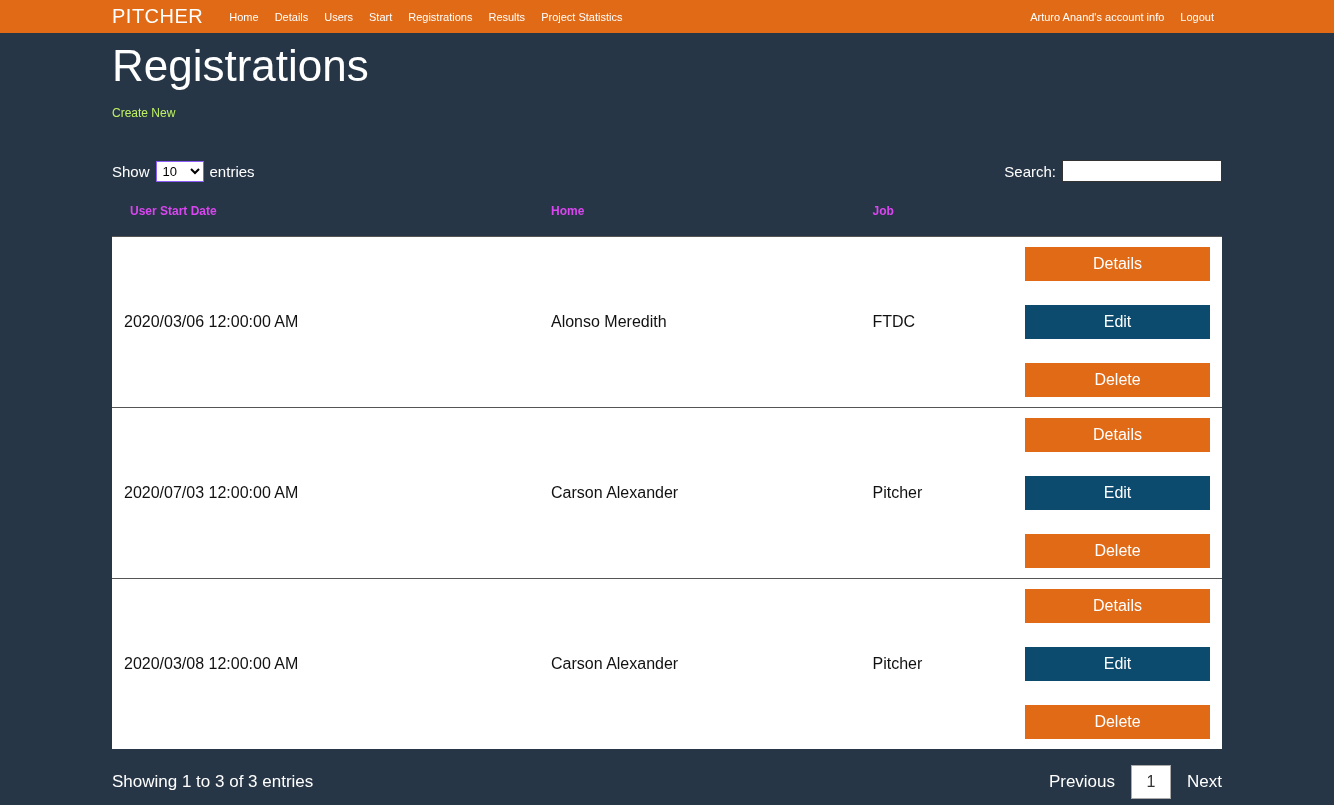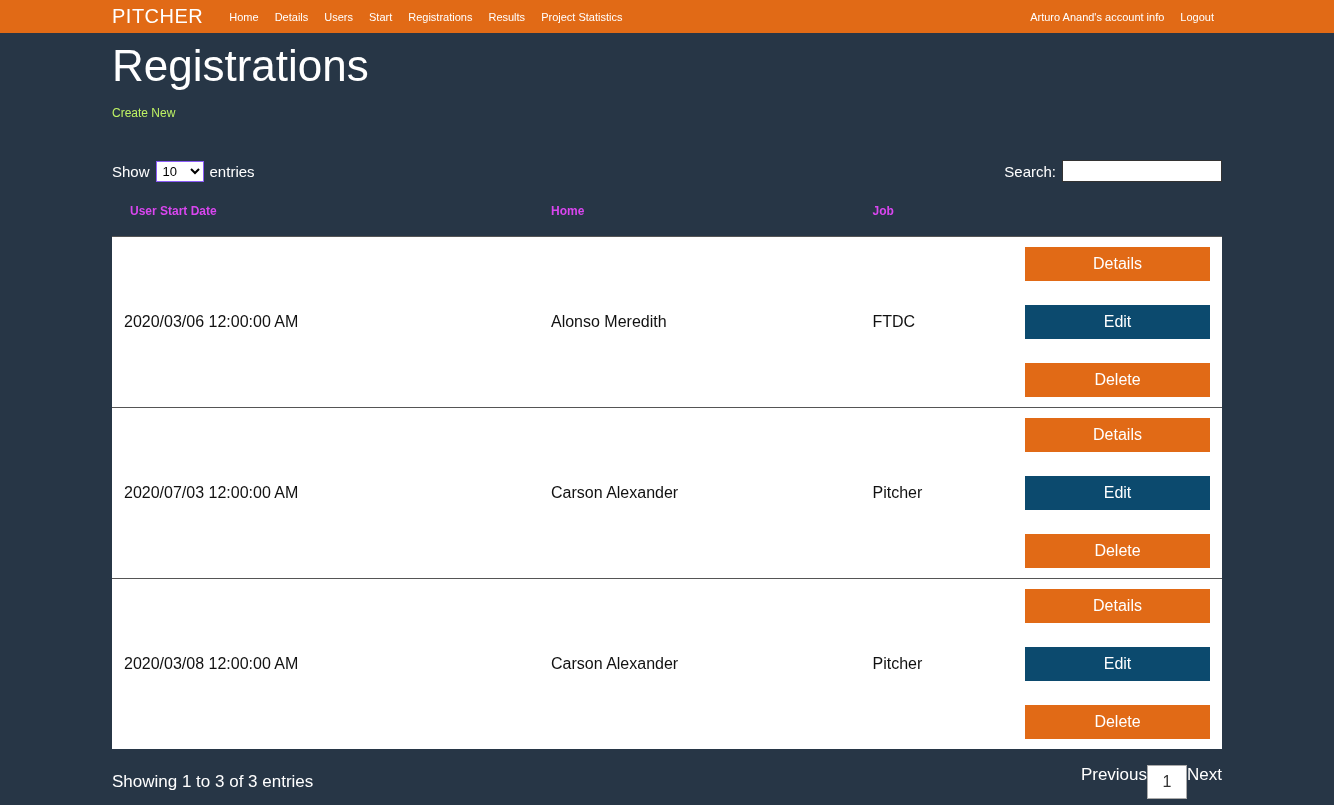--- a/index.html
+++ b/index.html
@@ -132,21 +132,22 @@
     .table-controls-bottom {
       display: flex;
       justify-content: space-between;
       align-items: center;
       margin-top: 16px;
       color: #fff;
       font-size: 17px;
     }
     .pagination {
       display: flex;
-      align-items: flex-start;
+      align-items: center;
+      gap: 16px;
     }
     .page-num {
       background: #fff;
       color: #333;
       width: 40px;
       height: 34px;
       display: flex;
       align-items: center;
       justify-content: center;
       font-size: 16px;

